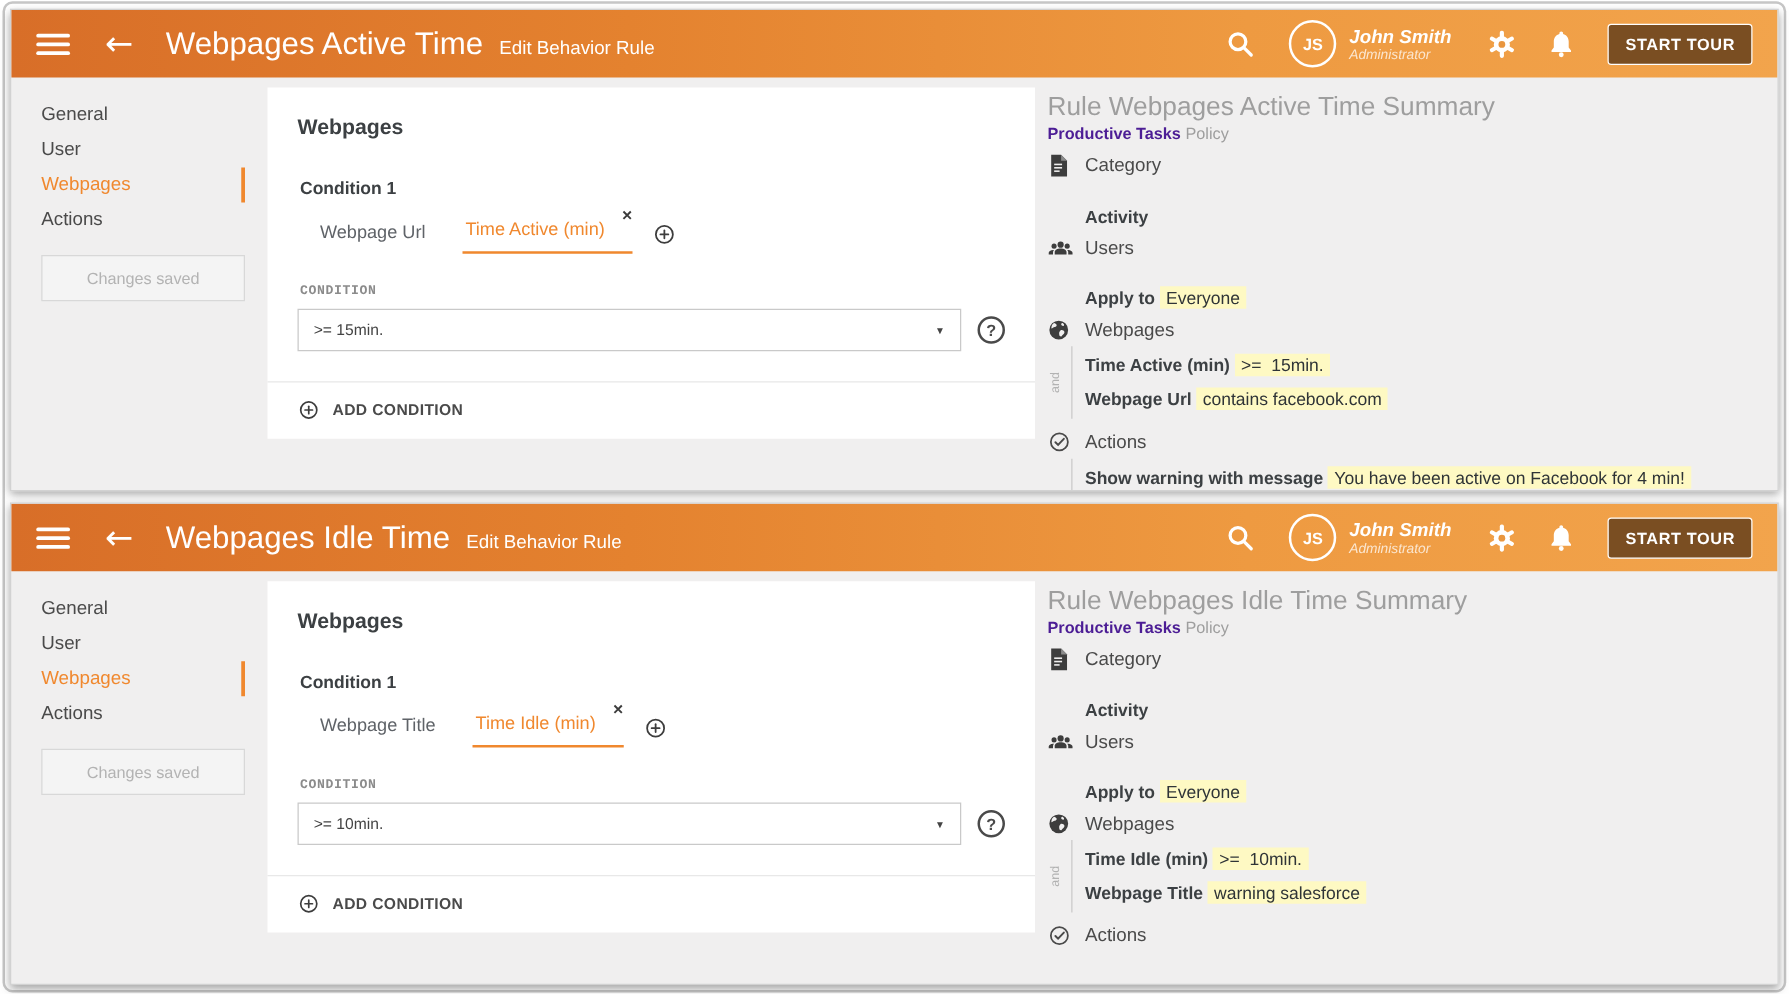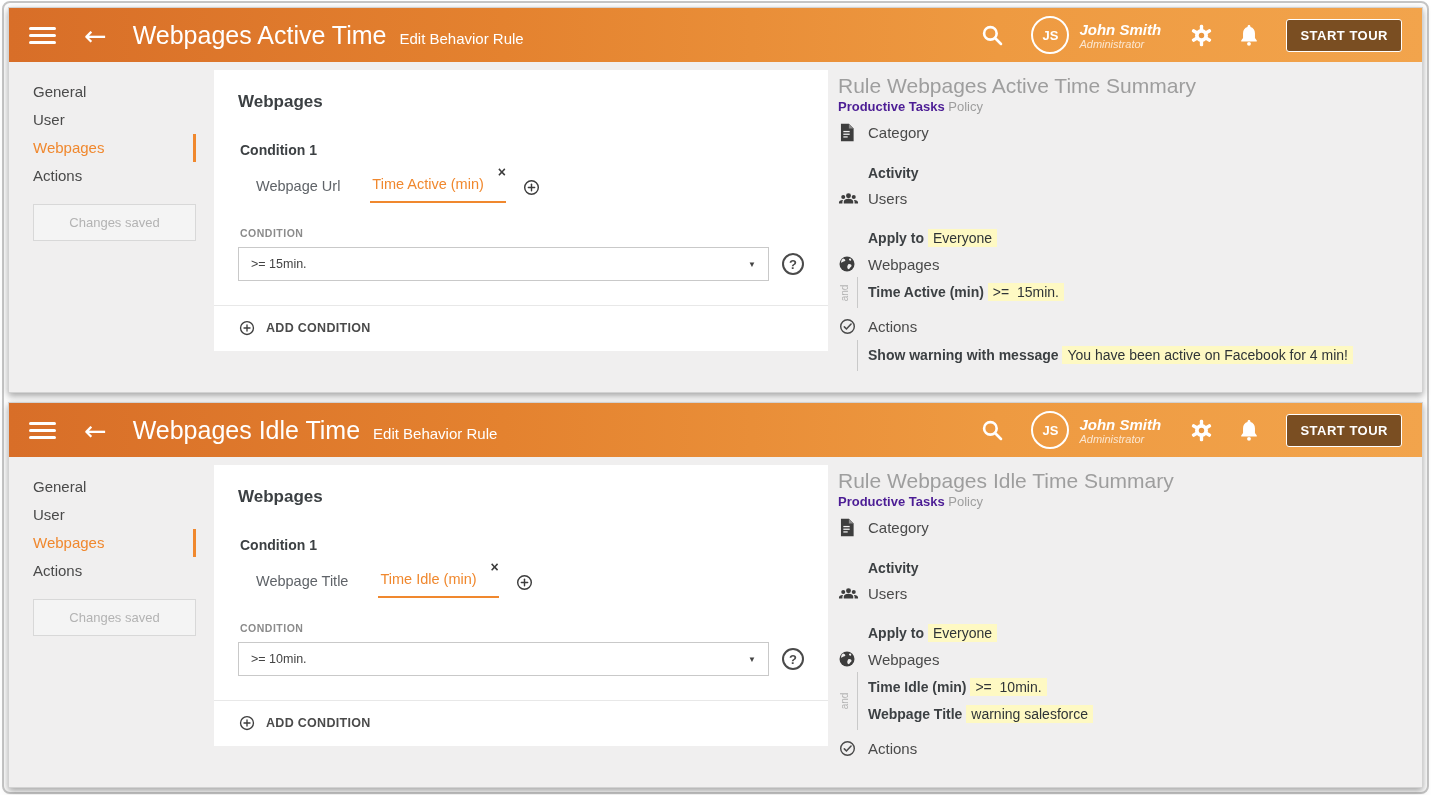--- a/index.html
+++ b/index.html
@@ -42,21 +42,21 @@
 
   .mainc { width:614px; flex:none; padding-top:8px; }
   .card { background:#fff; padding:22px 24px 0; }
   .card h2 { font-size:17px; color:#3c4043; }
   .cond-t { font-size:14px; font-weight:bold; color:#3c4043; margin:30px 0 0 2px; }
   .tabs { display:flex; align-items:flex-end; margin:18px 0 0 18px; }
   .tab { font-size:14.5px; color:#5f6368; padding-bottom:9px; cursor:pointer; }
   .tab.active { color:#f0882e; border-bottom:2px solid #f0882e; margin-left:30px; padding:0 22px 9px 2px; position:relative; }
   .tab-close { position:absolute; top:-12px; right:0; font-size:14px; color:#3c3c3c; cursor:pointer; font-weight:bold; }
   .addtab { margin:0 0 6px 16px; cursor:pointer; display:flex; }
-  .cond-lbl { margin:24px 0 0 2px; font-size:10.5px; font-weight:bold; letter-spacing:.5px; color:#8b8b8b; }
+  .cond-lbl { margin:24px 0 0 2px; font-size:10.5px; font-weight:bold; letter-spacing:.5px; color:#8b8b8b;font-family:Liberation Mono, monospace; }
   .sel-row { display:flex; align-items:center; gap:13px; margin-top:8px; }
   .selbox { flex:1; height:34px; border:1px solid #c9c9c9; background:#fff; display:flex; align-items:center; justify-content:space-between; padding:0 12px; cursor:pointer; }
   .selbox .val { font-size:12.5px; color:#444; }
   .caret { font-size:8px; color:#444; }
   .qmark { width:22px; height:22px; border:2px solid #4a4a4a; border-radius:50%; display:flex; align-items:center; justify-content:center; font-size:13px; font-weight:bold; color:#4a4a4a; cursor:pointer; flex:none; }
   .card-foot { border-top:1px solid #e8e8e8; margin:24px -24px 0; padding:13px 24px 14px; display:flex; align-items:center; gap:10px; cursor:pointer; }
   .card-foot .txt { font-size:12.5px; font-weight:bold; letter-spacing:.3px; color:#4a4a4a; }
 
   
   .summ { flex:1; padding:12px 14px 0 10px; overflow:hidden; }
@@ -215,20 +215,21 @@
                 <path d="M7 4.5c2 .6 3.4 1.8 2.6 3.2-.8 1.4-3.2.9-4.6 2.4C3.8 11.4 4 8 5 6.3 5.6 5.5 6.2 4.9 7 4.5z" fill="#f0efef"></path>
                 <path d="M15 12c1.8 0 3.4 1.2 3 2.8-.4 1.6-2.2 2-2.8 3.6-.4 1-2.4.6-2.6-1-.2-1.7-.4-2.6.4-3.8.5-.9 1-1.6 2-1.6z" fill="#f0efef"></path>
                 <path d="M16.5 4.8c1.2.9 1.6 2 .8 2.6-.8.6-2.2 0-2.6-1-.4-1 .6-2.4 1.8-1.6z" fill="#f0efef"></path>
               </svg>
             </span>
             <span class="lb">Webpages</span>
           </div>
         <div class="grp">
           <span class="and">and</span>
           <div class="cline"><b>Time Active (min) </b><span class="hl">&gt;=  15min.</span></div>
+          <div class="cline"><b>Webpage Url </b><span class="hl">contains facebook.com</span></div>
         </div>
         <div class="srow">
             <span class="ic">
               <svg width="19" height="19" viewBox="0 0 24 24" fill="none" stroke="#4a4a4a" stroke-width="1.8" stroke-linecap="round">
                 <circle cx="12" cy="12" r="8.6"></circle>
                 <path d="M8 12.4l2.7 2.7 5.8-6.2" stroke-width="2"></path>
               </svg>
             </span>
             <span class="lb">Actions</span>
           </div>

